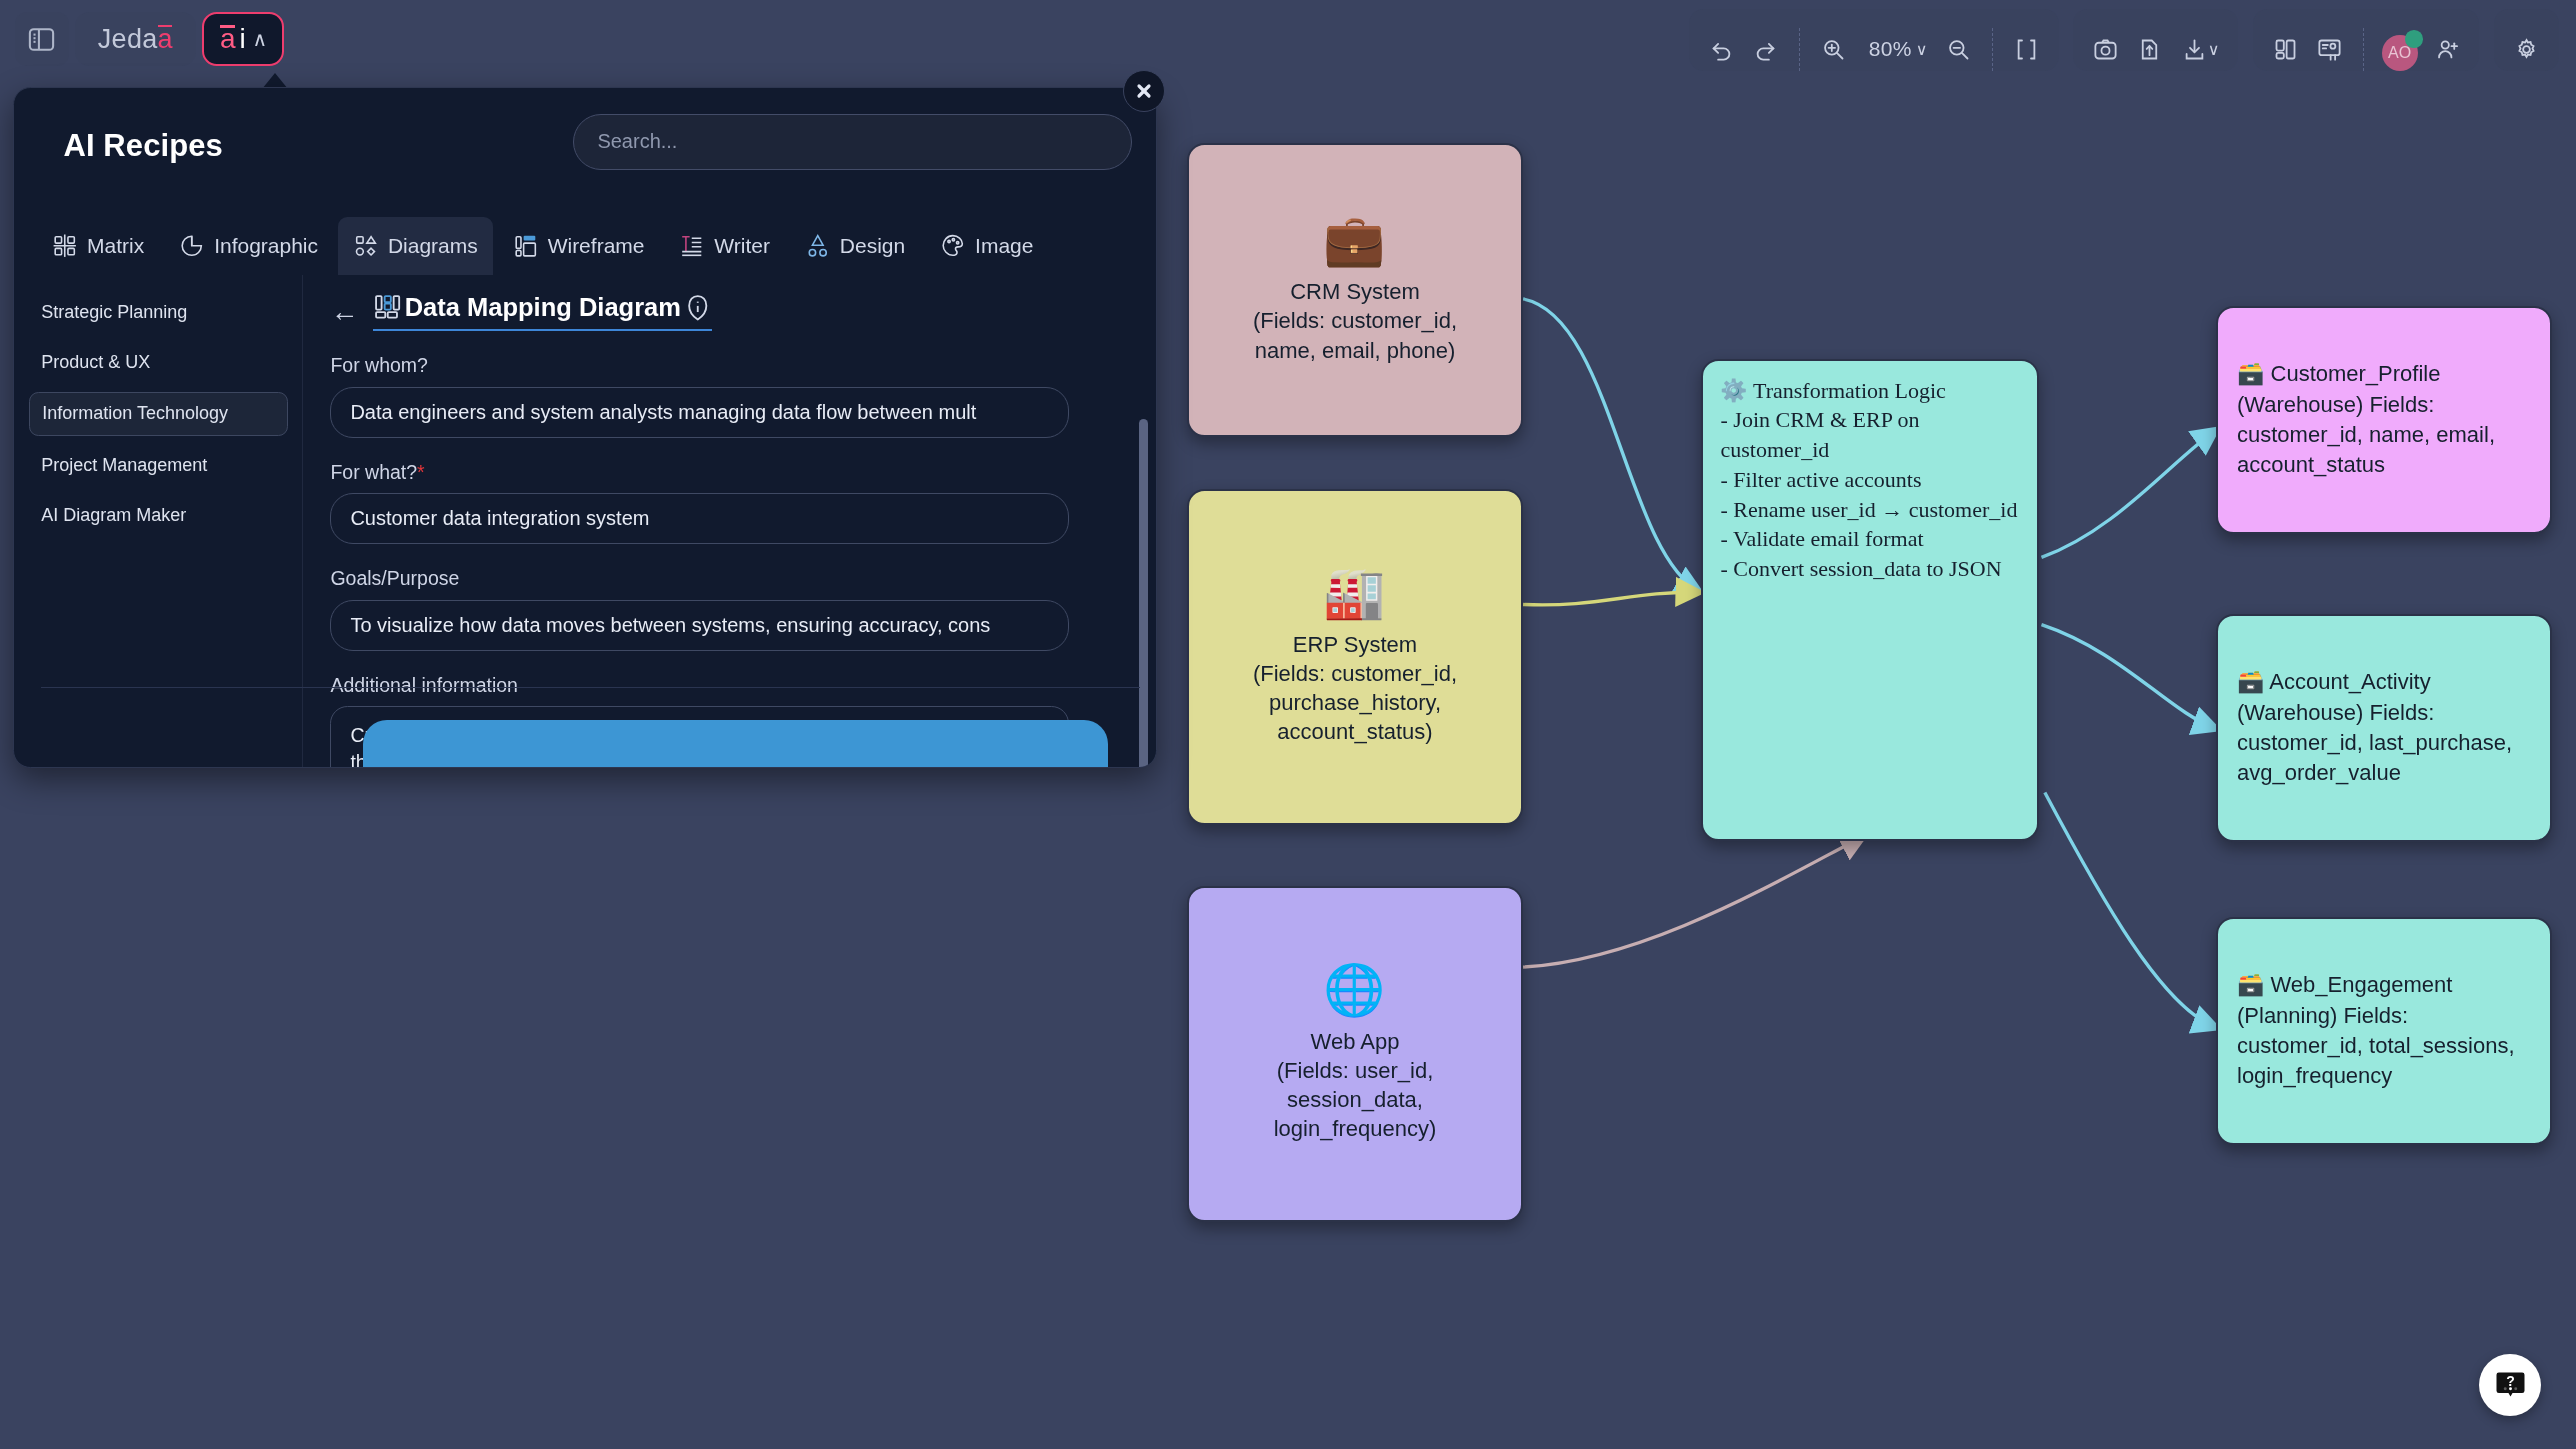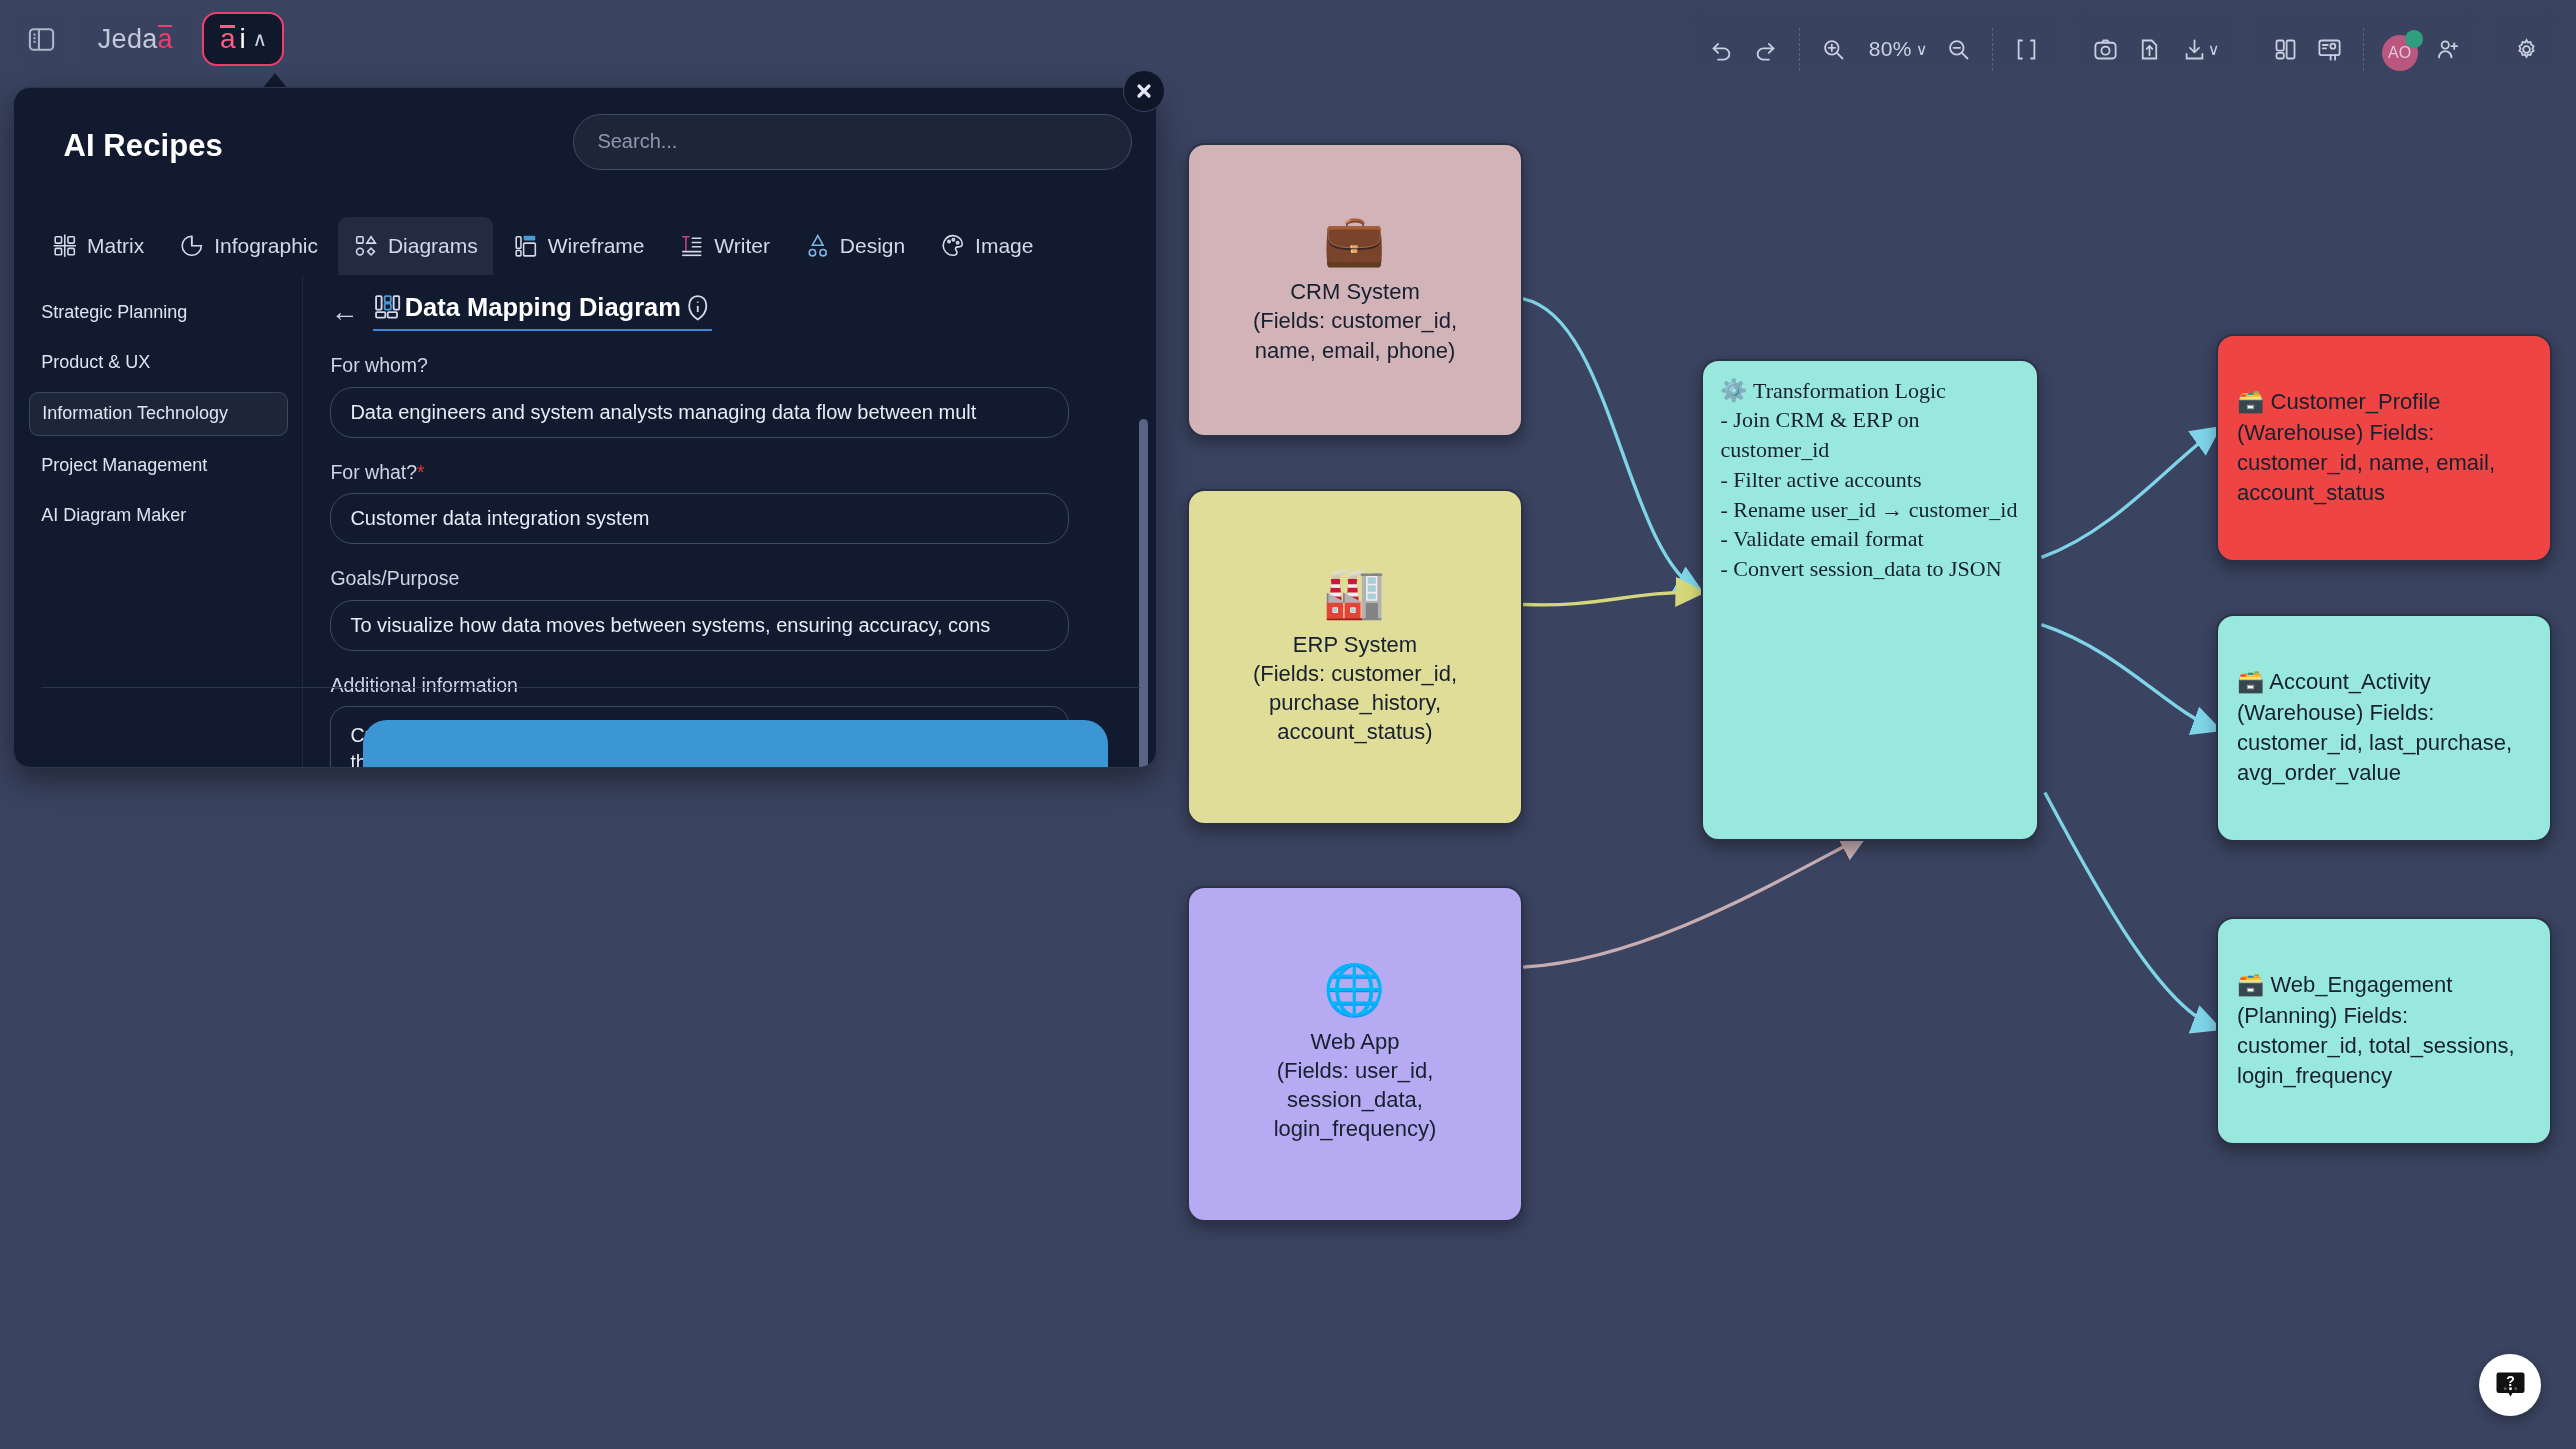--- a/index.html
+++ b/index.html
@@ -391,21 +391,21 @@
 
   <div class="node center" style="left:1701px; top:359px; width:338px; height:482px; background:#99e8dd;">
     <div class="ntext">⚙️  Transformation Logic
 - Join CRM &amp; ERP on customer_id
 - Filter active accounts
 - Rename user_id → customer_id
 - Validate email format
 - Convert session_data to JSON</div>
   </div>
 
-  <div class="node tgt" style="left:2216px; top:306px; width:336px; height:228px; background:#ef4444;margin-top:28px;">
+  <div class="node tgt" style="left:2216px; top:306px; width:336px; height:228px; background:#f0abfc;">
     <div class="ntext">🗃️ Customer_Profile (Warehouse) Fields: customer_id, name, email, account_status</div>
   </div>
 
   <div class="node tgt" style="left:2216px; top:614px; width:336px; height:228px; background:#99e8dd;">
     <div class="ntext">🗃️ Account_Activity (Warehouse) Fields: customer_id, last_purchase, avg_order_value</div>
   </div>
 
   <div class="node tgt" style="left:2216px; top:917px; width:336px; height:228px; background:#99e8dd;">
     <div class="ntext">🗃️ Web_Engagement (Planning) Fields: customer_id, total_sessions, login_frequency</div>
   </div>

